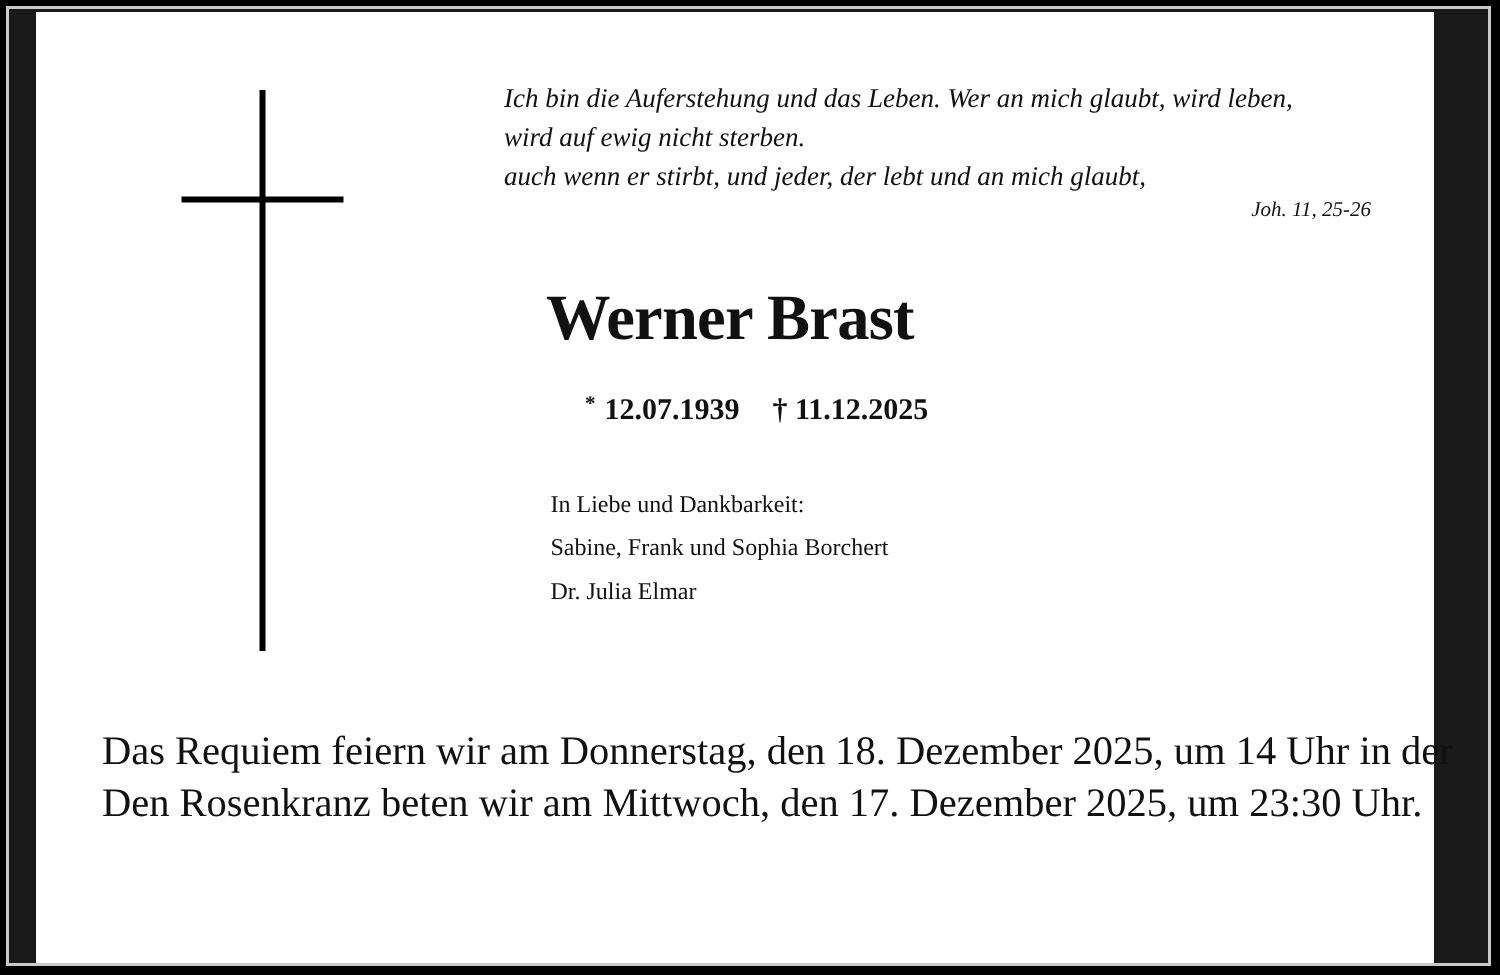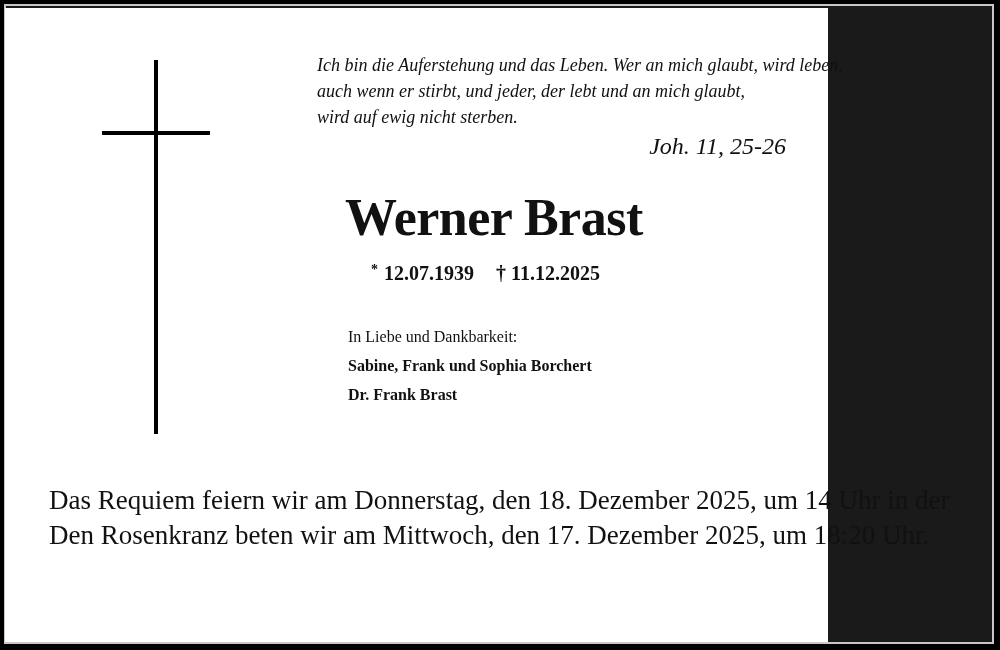--- a/index.html
+++ b/index.html
@@ -1,63 +1,63 @@
 <!DOCTYPE html>
 <html><head>
   <meta charset="utf-8">
   <style>
     html, body { margin: 0; padding: 0; }
     body { width: 1000px; height: 650px; background: #000; position: relative; overflow: hidden; }
     .frame { position: absolute; left: 4px; top: 4px; width: 990px; height: 640px; background: #c8c8c8; }
     .frame-inner { position: absolute; left: 2px; top: 2px; right: 2px; bottom: 2px; background: #1a1a1a; }
-    .page { position: absolute; left: 5px; top: 8px; width: 823px; height: 634px; background: #fff; }
+    .page { position: absolute; left: 24px; top: 8px; width: 932px; height: 634px; background: #fff; }
     .cross-v { position: absolute; left: 149px; top: 52px; width: 4px; height: 374px; background: #000; }
     .cross-h { position: absolute; left: 97px; top: 123px; width: 108px; height: 4px; background: #000; }
     .serif { font-family: "Liberation Serif", "DejaVu Serif", serif; color: #111; }
     .verse { position: absolute; left: 312px; top: 44px; width: 660px; font-style: italic; font-size: 18px; line-height: 26px; }
     .verse-line { display: block; white-space: nowrap; }
-    .verse-ref { position: absolute; right: 42px; top: 125px; font-style: italic; font-size: 24px; }
-    .name { position: absolute; left: 340px; top: 180px; font-size: 52px; font-weight: bold; letter-spacing: -0.5px; text-align: center; }
+    .verse-ref { position: absolute; right: 42px; top: 125px; font-style: italic; font-size: 14px; }
+    .name { position: absolute; left: 340px; top: 180px; font-size: 43px; font-weight: bold; letter-spacing: -0.5px; text-align: center; }
     .dates { position: absolute; left: 366px; top: 254px; font-size: 20px; font-weight: bold; white-space: nowrap; }
     .dates .star { font-size: 14px; vertical-align: top; margin-right: 6px; }
     .dates .birth { margin-right: 22px; }
     .mourners { position: absolute; left: 343px; top: 314px; font-size: 16px; line-height: 29px; }
     .mourners .intro { font-weight: normal; display: block; }
-    .mourners .person { font-weight: bold; display: block; }
+    .mourners .person { font-weight: normal; display: block; }
     .info { position: absolute; left: 44px; top: 477px; font-size: 27px; line-height: 30px; }
     .info .line { display: block; white-space: nowrap; }
     .info .gap { margin-top: 5px; }
   </style>
 </head>
 <body>
 
 <div class="frame">
   <div class="frame-inner"></div>
 </div>
 
 <div class="page">
   <div class="cross-v"></div>
   <div class="cross-h"></div>
 
   <div class="verse serif">
     <span class="verse-line">Ich bin die Auferstehung und das Leben.  Wer an mich glaubt,  wird leben,</span>
+    <span class="verse-line">wird auf ewig nicht sterben.</span>
     <span class="verse-line">auch wenn er stirbt,  und jeder,  der lebt und an mich glaubt,</span>
-    <span class="verse-line">wird auf ewig nicht sterben.</span>
   </div>
   <div class="verse-ref serif">Joh. 11, 25-26</div>
 
   <div class="name serif">Werner Brast</div>
 
   <div class="dates serif">
     <span class="star">*</span><span class="birth">12.07.1939</span><span>†</span>&nbsp;<span>11.12.2025</span>
   </div>
 
   <div class="mourners serif">
     <span class="intro">In Liebe und Dankbarkeit:</span>
     <span class="person">Sabine, Frank und Sophia Borchert</span>
-    <span class="person">Dr. Frank Brast</span>
+    <span class="person">Dr. Julia Elmar</span>
   </div>
 
   <div class="info serif">
     <span class="line">Das Requiem feiern wir am Donnerstag, den 18. Dezember 2025, um 14 Uhr in der</span>
-    <span class="line gap">Den Rosenkranz beten wir am Mittwoch, den 17. Dezember 2025, um 18:20 Uhr.</span>
+    <span class="line gap">Den Rosenkranz beten wir am Mittwoch, den 17. Dezember 2025, um 23:30 Uhr.</span>
   </div>
 </div>
 
 </body></html>

